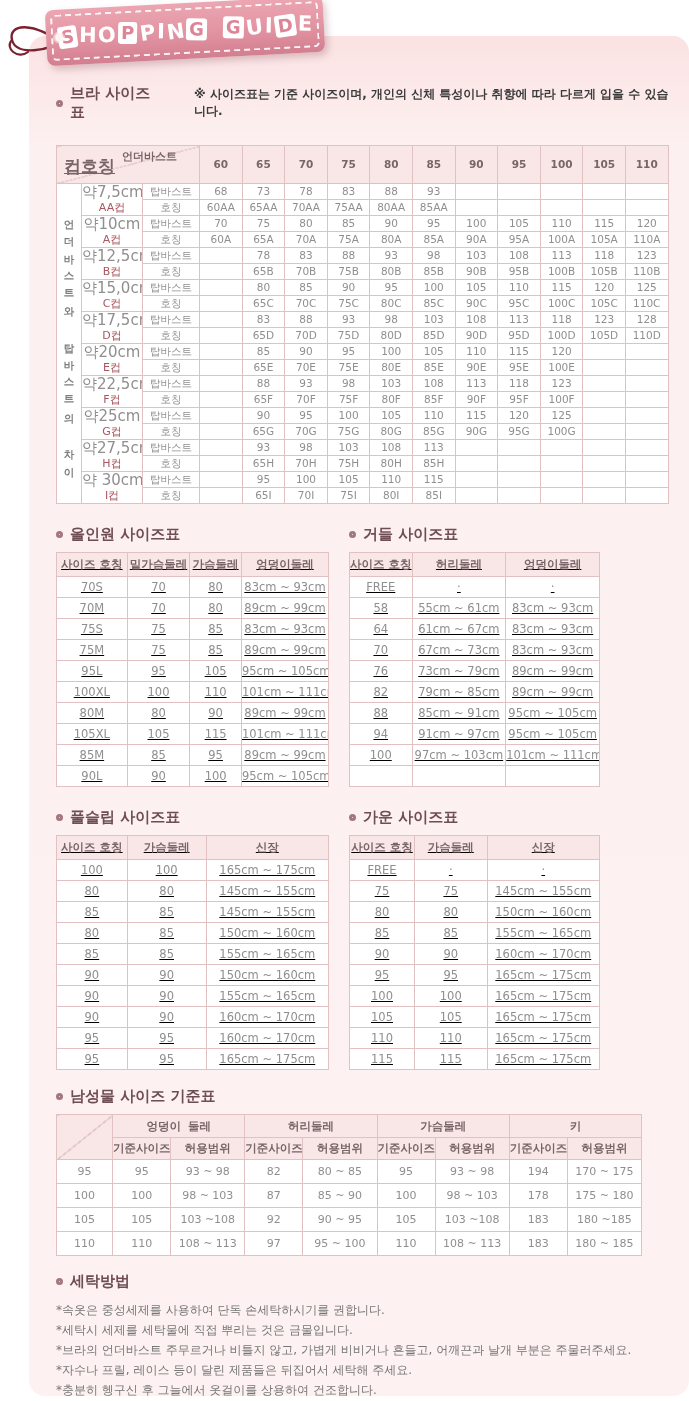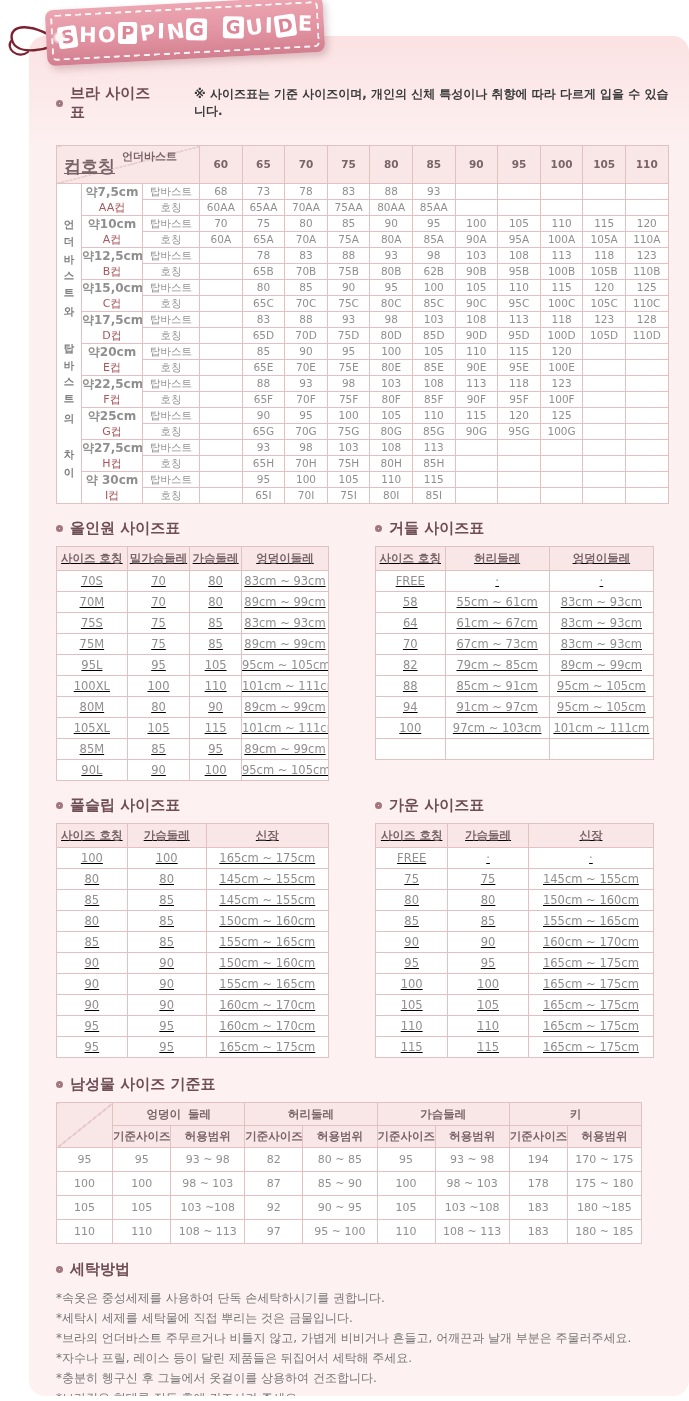--- a/index.html
+++ b/index.html
@@ -51,28 +51,28 @@
   .bra-table { width:612px; margin-top:23px; }
   .bra-table th, .bra-table td { font-size:10.5px; height:16px; line-height:15px; }
   .bra-table thead th { height:38px; }
   .corner-cell { position:relative; background:#f9e7e8;
     background-image:linear-gradient(to bottom right,transparent 49.5%,#dcb9bb 49.5%,#dcb9bb 50.6%,transparent 50.6%); }
   .corner-under { position:absolute; top:3px; right:22px; font-size:11px; }
   .corner-cup   { position:absolute; bottom:9px; left:7px; font-size:17px;text-decoration:underline; }
   .side-label { writing-mode:vertical-rl; text-orientation:upright; letter-spacing:7px;
     font-size:11px; color:#7e7e7e; font-weight:bold; background:#fff; padding:6px 0; }
   .cup-cell  { line-height:1.25; }
-  .cup-diff  { color:#8f8f8f; font-size:12px; display:block;font-weight:bold; }
+  .cup-diff  { color:#8f8f8f; font-size:15px; display:block; }
   .cup-name  { color:#a9565e; font-weight:normal; font-size:11px; display:block; }
   .row-kind  { color:#8f8f8f; }
 
   
-  .pair { display:flex; gap:46px; margin-top:15px; }
+  .pair { display:flex; gap:20px; margin-top:21px; }
   .pair-col-l { width:273px; }
-  .pair-col-r { width:279px; }
+  .pair-col-r { width:251px; }
   .simple-table { width:100%; margin-top:8px;text-decoration:underline; }
   .simple-table th { height:24px; font-size:11.5px; }
   .simple-table td { height:21px; font-size:11.5px; }
 
   
   .mens { margin-top:17px; }
   .mens-table { width:586px; margin-top:8px; }
   .mens-table th { font-size:11.5px; }
   .mens-table thead tr:first-child th { height:23px;font-family:Liberation Mono, monospace; }
   .mens-table thead tr:last-child th { height:22px; }
@@ -241,21 +241,21 @@
             <td>118</td>
             <td>123</td>
           </tr>
           <tr>
             <td class="row-kind">호칭</td>
             <td></td>
             <td>65B</td>
             <td>70B</td>
             <td>75B</td>
             <td>80B</td>
-            <td>62B</td>
+            <td>85B</td>
             <td>90B</td>
             <td>95B</td>
             <td>100B</td>
             <td>105B</td>
             <td>110B</td>
           </tr>
           <tr>
             <td class="cup-cell" rowspan="2">
               <span class="cup-diff">약15,0cm</span>
               <span class="cup-name">C컵</span>
@@ -598,20 +598,25 @@
               </tr>
               <tr>
                 <td>64</td>
                 <td>61cm ~ 67cm</td>
                 <td>83cm ~ 93cm</td>
               </tr>
               <tr>
                 <td>70</td>
                 <td>67cm ~ 73cm</td>
                 <td>83cm ~ 93cm</td>
+              </tr>
+              <tr>
+                <td>76</td>
+                <td>73cm ~ 79cm</td>
+                <td>89cm ~ 99cm</td>
               </tr>
               <tr>
                 <td>82</td>
                 <td>79cm ~ 85cm</td>
                 <td>89cm ~ 99cm</td>
               </tr>
               <tr>
                 <td>88</td>
                 <td>85cm ~ 91cm</td>
                 <td>95cm ~ 105cm</td>

